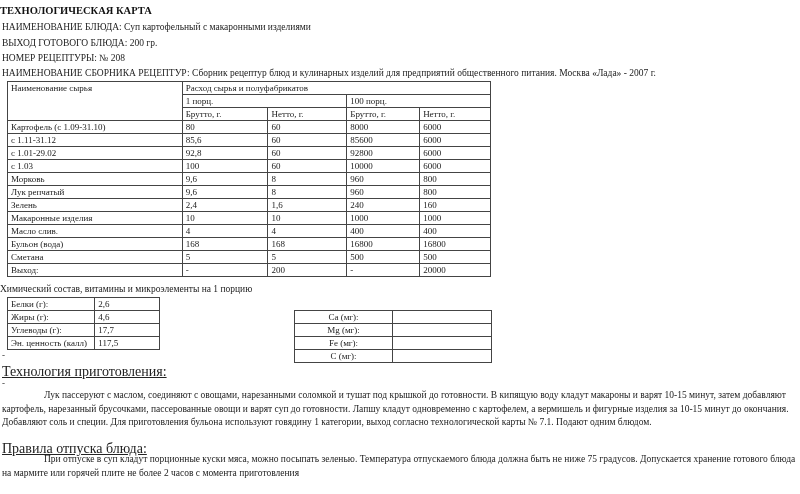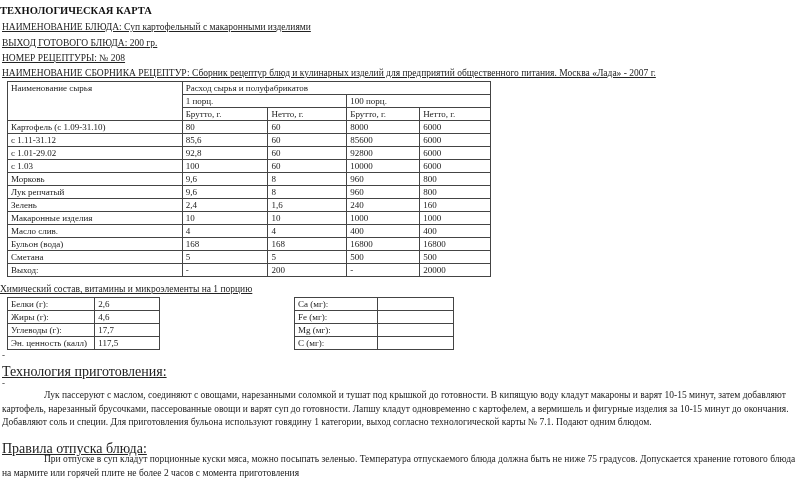--- a/index.html
+++ b/index.html
@@ -1,32 +1,32 @@
 <!DOCTYPE html>
 <html><head>
 <meta charset="utf-8">
 <style>
   html, body { margin:0; padding:0; background:#ffffff; }
   body { width:800px; height:494px; overflow:hidden; position:relative;
          font-family:"Liberation Serif", "DejaVu Serif", serif; color:#222; font-size:9.5px; }
   .abs { position:absolute; white-space:nowrap; }
   .title { left:0; width:800px; text-align:left; top:5px; font-weight:bold; font-size:10.5px; color:#111; }
-  .meta { left:2px; font-size:9.5px; line-height:13px;text-decoration:underline; }
+  .meta { left:2px; font-size:9.5px; line-height:13px; }
   table { border-collapse:collapse; position:absolute;border-radius:6px; }
   td { border:1px solid #444; padding:0 3px; height:12px; line-height:12px; font-size:9px; white-space:nowrap; vertical-align:top; }
   td.c { text-align:left; }
   #main-table { left:7px; top:81px; width:484px; }
   #main-table col.c0 { width:175px; } 
   #main-table col.c1 { width:86px; }
   #main-table col.c2 { width:79px; }
   #main-table col.c3 { width:73px; }
   #main-table col.c4 { width:71px; }
   #nut-left { left:7px; top:297px; width:153px; }
   #nut-left col.a { width:91px; } #nut-left col.b { width:98px; }
-  #nut-right { left:294px; top:297px; width:160px; }
+  #nut-right { left:294px; top:310px; width:198px;text-align:center; }
   #nut-right col.a { width:98px; } #nut-right col.b { width:99px; }
   .section { left:2px; font-size:14px; text-decoration:underline; }
   .para { left:2px; width:795px; font-size:9.5px; line-height:13.5px; white-space:normal; text-indent:42px; }
   .dash { left:2px; font-size:9px; }
 </style>
 </head>
 <body>
 
 <div class="abs title">ТЕХНОЛОГИЧЕСКАЯ КАРТА</div>
 <div class="abs meta" style="top:21px">НАИМЕНОВАНИЕ БЛЮДА: Суп картофельный с макаронными изделиями</div>
@@ -174,25 +174,25 @@
   <colgroup>
       <col class="a">
       <col class="b">
     </colgroup>
   <tbody id="nut-right-body">
       <tr>
         <td>Ca (мг):</td>
         <td></td>
       </tr>
       <tr>
+        <td>Mg (мг):</td>
+        <td></td>
+      </tr>
+      <tr>
         <td>Fe (мг):</td>
-        <td></td>
-      </tr>
-      <tr>
-        <td>Mg (мг):</td>
         <td></td>
       </tr>
       <tr>
         <td>C (мг):</td>
         <td></td>
       </tr>
     </tbody>
 </table>
 
 <div class="abs dash" style="top:350px">-</div>

